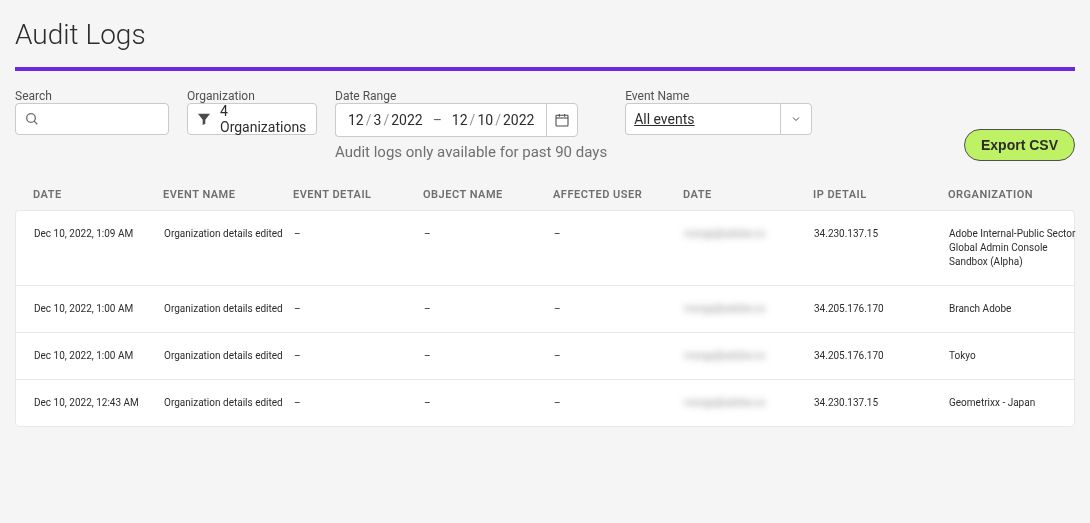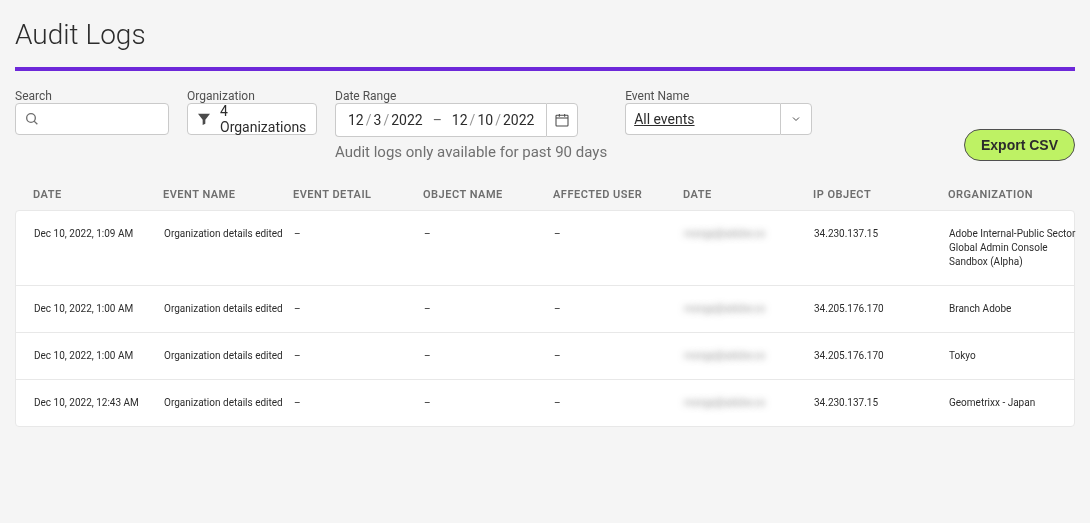--- a/index.html
+++ b/index.html
@@ -207,21 +207,21 @@
   </div>
 
   <div class="table-wrap">
     <div class="thead">
       <div class="cell">DATE</div>
       <div class="cell">EVENT NAME</div>
       <div class="cell">EVENT DETAIL</div>
       <div class="cell">OBJECT NAME</div>
       <div class="cell">AFFECTED USER</div>
       <div class="cell">DATE</div>
-      <div class="cell">IP OBJECT</div>
+      <div class="cell">IP DETAIL</div>
       <div class="cell">ORGANIZATION</div>
     </div>
     <div class="tbody">
 
       <div class="trow">
         <div class="cell">Dec 10, 2022, 1:09 AM</div>
         <div class="cell">Organization details edited</div>
         <div class="cell">–</div>
         <div class="cell">–</div>
         <div class="cell">–</div>

